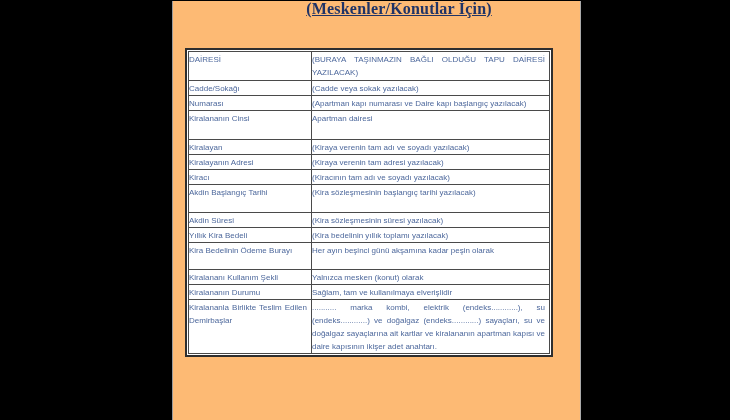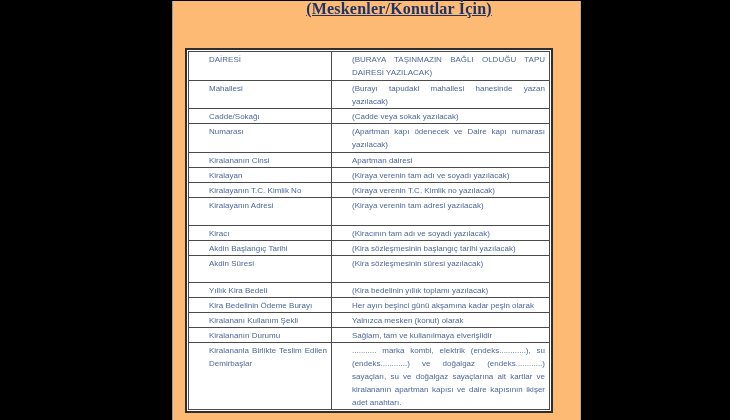--- a/index.html
+++ b/index.html
@@ -49,21 +49,21 @@
     background: #ffffff;
   }
   table.info {
     border-collapse: collapse;
     width: 100%;
     table-layout: fixed;
   }
   table.info td {
     border: 1px solid #4a4a4a;
     vertical-align: top;
-    padding: 1px 4px 0 20px;
+    padding: 1px 4px 0 0;
     font-size: 8px;
     line-height: 13px;
     color: #4d689c;
     overflow: hidden;
   }
   table.info td.c1 {
     width: 118px;
     text-align: justify;
   }
   table.info td.c2 {
@@ -83,49 +83,41 @@
   <div class="doc-title">(Meskenler/Konutlar İçin)</div>
 
   <div class="tablewrap">
     <table class="info">
       <tbody id="rows">
   <tr>
     <td class="c1">DAİRESİ</td>
     <td class="c2">(BURAYA TAŞINMAZIN BAĞLI OLDUĞU TAPU DAİRESİ YAZILACAK)</td>
   </tr>
 
-  <tr>
-    <td class="c1">Mahallesi</td>
-    <td class="c2">(Burayı tapudaki mahallesi hanesinde yazan yazılacak)</td>
-  </tr>
 
   <tr>
     <td class="c1">Cadde/Sokağı</td>
     <td class="c2">(Cadde veya sokak yazılacak)</td>
   </tr>
 
   <tr>
     <td class="c1">Numarası</td>
-    <td class="c2">(Apartman kapı ödenecek ve Daire kapı numarası yazılacak)</td>
+    <td class="c2">(Apartman kapı numarası ve Daire kapı başlangıç yazılacak)</td>
   </tr>
 
   <tr>
     <td class="c1">Kiralananın Cinsi</td>
     <td class="c2">Apartman dairesi</td>
   </tr>
 
   <tr>
     <td class="c1">Kiralayan</td>
     <td class="c2">(Kiraya verenin tam adı ve soyadı yazılacak)</td>
   </tr>
 
-  <tr>
-    <td class="c1">Kiralayanın T.C. Kimlik No</td>
-    <td class="c2">(Kiraya verenin T.C. Kimlik no yazılacak)</td>
-  </tr>
 
   <tr>
     <td class="c1">Kiralayanın Adresi</td>
     <td class="c2">(Kiraya verenin tam adresi yazılacak)</td>
   </tr>
 
   <tr>
     <td class="c1">Kiracı</td>
     <td class="c2">(Kiracının tam adı ve soyadı yazılacak)</td>
   </tr>

